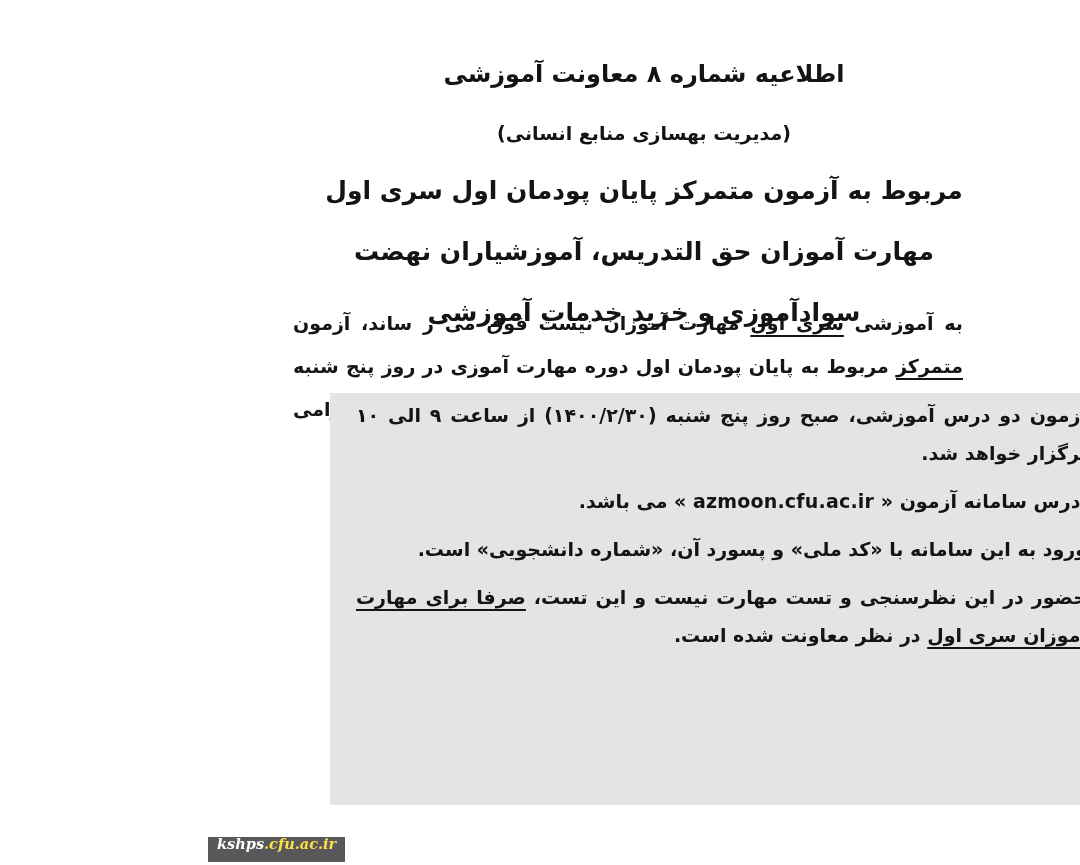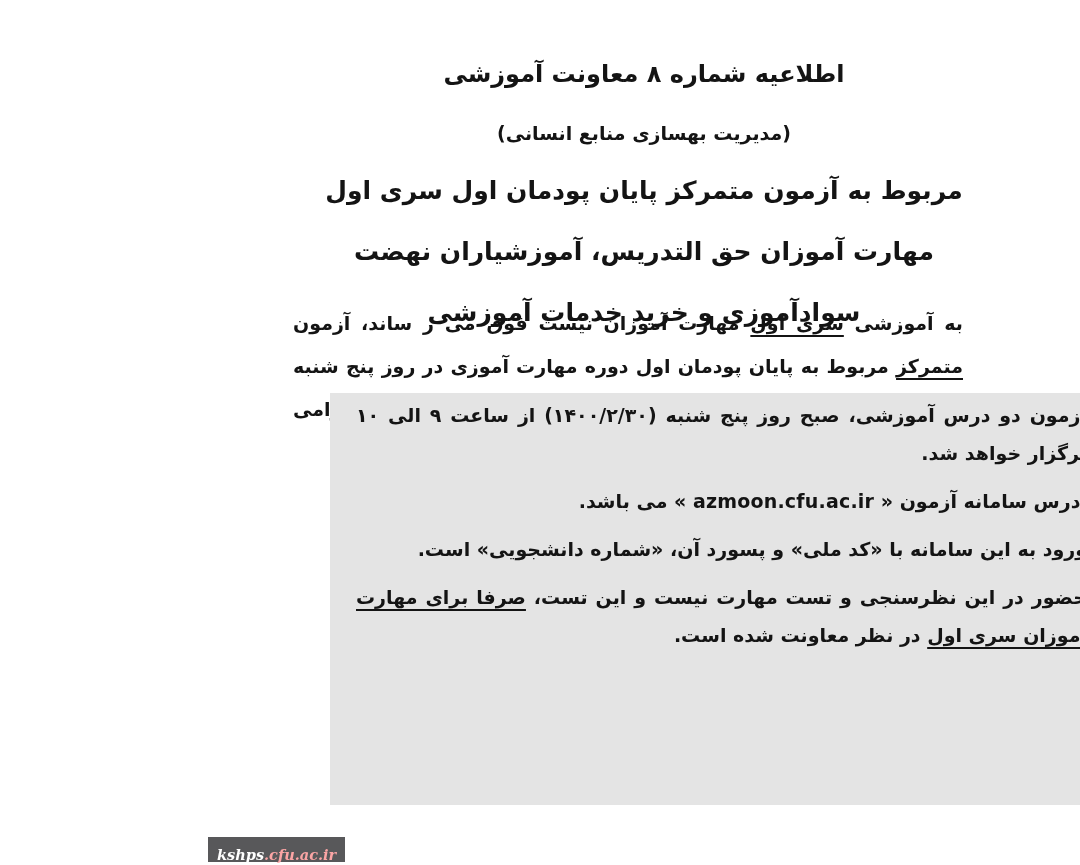--- a/index.html
+++ b/index.html
@@ -63,21 +63,21 @@
     text-decoration-thickness:1.5px;
     text-underline-offset:5px;
   }
   .latin {
     font-family:"DejaVu Sans", sans-serif;
     letter-spacing:0.2px;
   }
   .watermark {
     position:absolute; left:0; bottom:3px;
     height:25px;
-    display:flex; align-items:flex-end;
+    display:flex; align-items:flex-start;
     padding:0 9px 0 9px;
     direction:ltr;
     font-family:"DejaVu Serif", serif;
     font-style:italic;
     font-weight:bold;
     font-size:14.5px;
     line-height:1;
     margin-top:32px;
   }
 </style>
@@ -98,16 +98,16 @@
     <ul class="notes-list">
         <li><span>آزمون دو درس آموزشی، صبح روز پنج شنبه (۱۴۰۰/۲/۳۰) از ساعت ۹ الی ۱۰ برگزار خواهد شد.</span></li>
         <li><span>آدرس سامانه آزمون « </span><span dir="ltr" class="latin">azmoon.cfu.ac.ir</span><span> » می باشد.</span></li>
         <li><span>ورود به این سامانه با «کد ملی» و پسورد آن، «شماره دانشجویی» است.</span></li>
         <li><span>حضور در این نظرسنجی و تست مهارت نیست و این تست، </span><span class="u">صرفا برای مهارت آموزان سری اول</span><span> در نظر معاونت شده است.</span></li>
       </ul>
   </div>
 
   <div class="watermark" style="background: rgb(88, 88, 90);">
     <span style="color: rgb(255, 255, 255);">kshps</span>
-      <span style="color: #fca5a5;">.cfu.ac.ir</span>
+      <span style="color: #fde047;">.cfu.ac.ir</span>
   </div>
 
 </div>
 
 </body></html>

